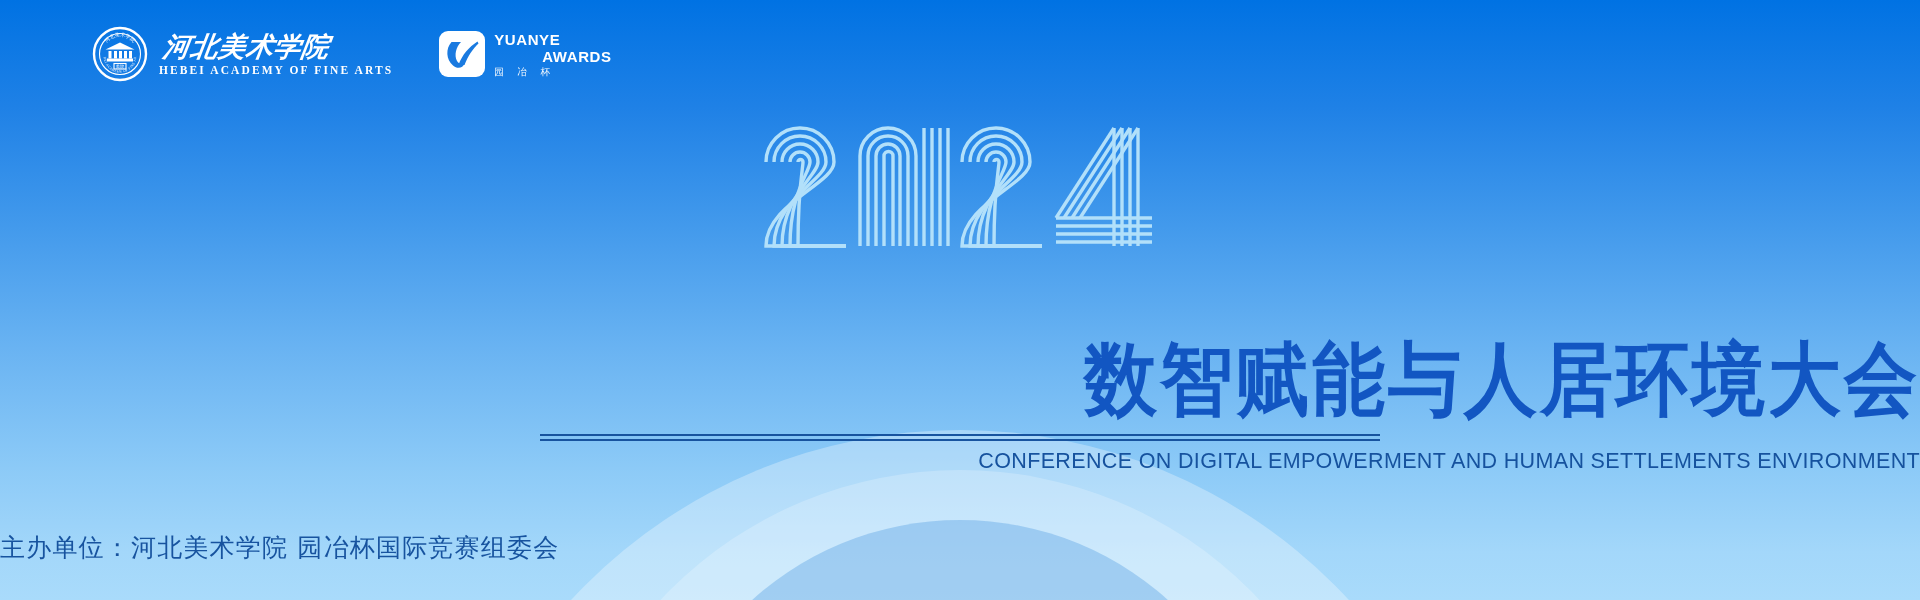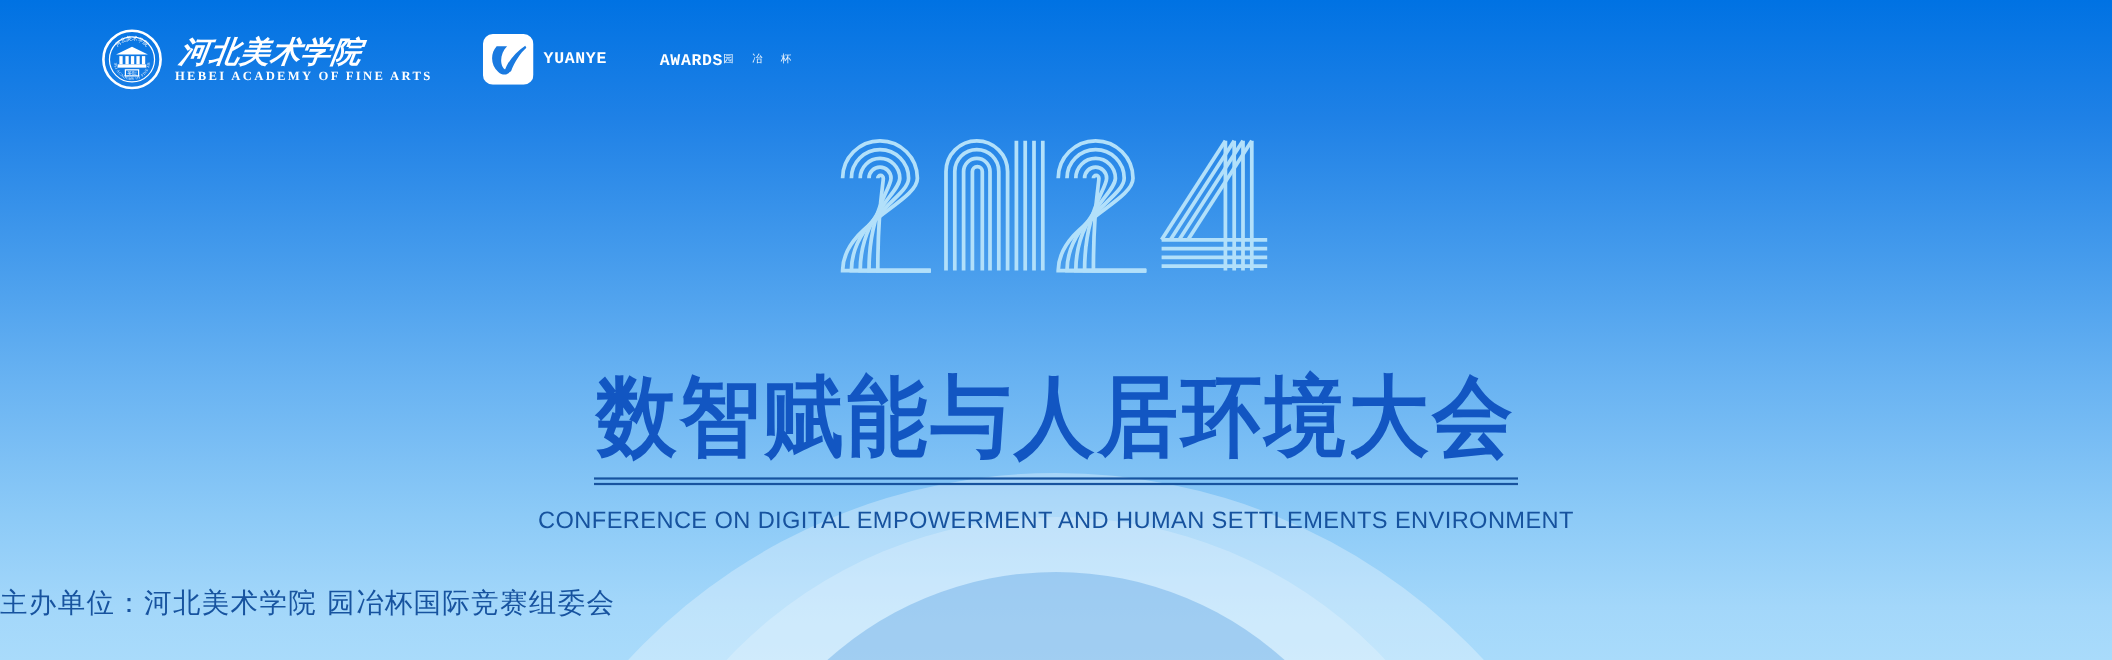--- a/index.html
+++ b/index.html
@@ -103,24 +103,23 @@
     align-items: center;
     gap: 9px;
   }
   .yuanye-mark {
     width: 46px;
     height: 46px;
     flex: 0 0 46px;
   }
   .yuanye-words {
     display: flex;
-    flex-direction: row;
+    flex-direction: column;
     line-height: 1;
     color: #ffffff;
-    font-family: Liberation Mono, monospace;
   }
   .yuanye-l1 {
     font-size: 15px;
     font-weight: 700;
     letter-spacing: 0.6px;
   }
   .yuanye-l2 {
     font-size: 15px;
     font-weight: 700;
     letter-spacing: 0.6px;
@@ -147,21 +146,21 @@
   .year-svg {
     display: block;
   }
 
   
   .title-block {
     position: absolute;
     top: 338px;
     left: 0;
     width: 100%;
-    text-align: center;
+    text-align: right;
     z-index: 5;
   }
   .main-title {
     font-size: 73px;
     font-weight: 900;
     color: #1256c2;
     letter-spacing: 3px;
     line-height: 1.04;
     font-family: "DejaVu Sans", "Liberation Sans", sans-serif;
     white-space: nowrap;
@@ -175,21 +174,21 @@
   .rule {
     height: 2px;
     background: #17539f;
     width: 100%;
   }
   .rule + .rule {
     margin-top: 3px;
     height: 2px;
   }
   .sub-title {
-    margin-top: 20px;
+    margin-top: 8px;
     font-size: 21.5px;
     font-weight: 400;
     letter-spacing: 0.35px;
     color: #16529e;
     white-space: nowrap;
     font-family: "Liberation Sans", sans-serif;
   }
 
   
   .organizer {

